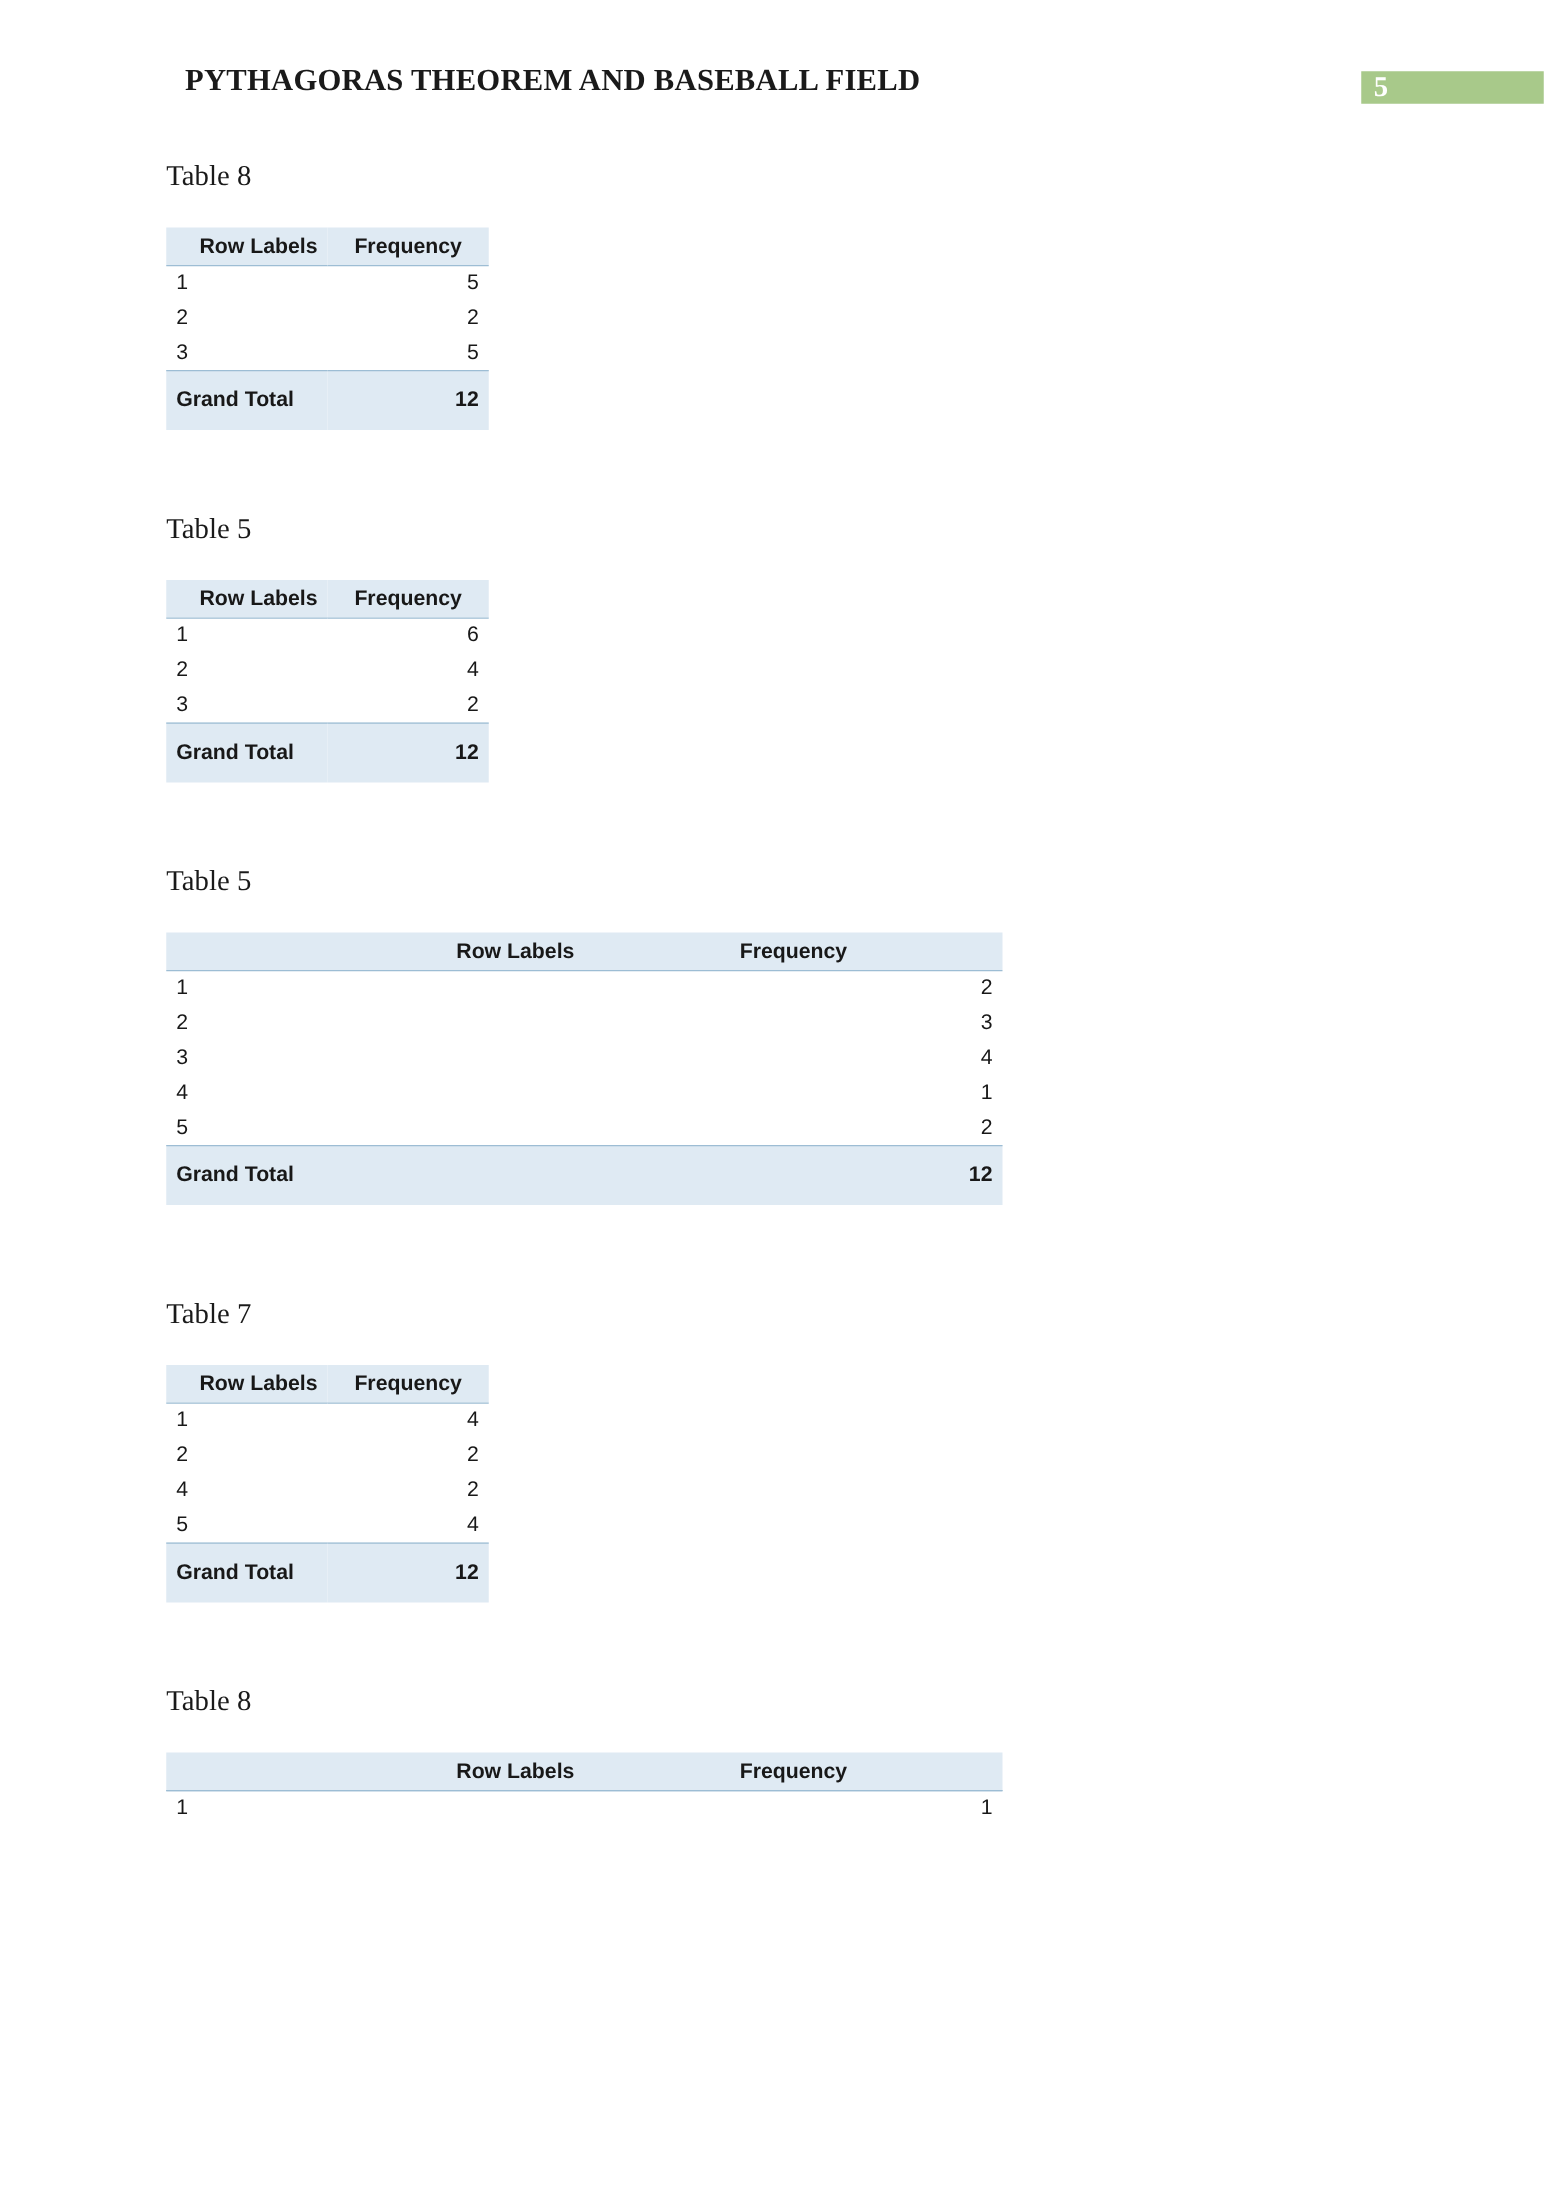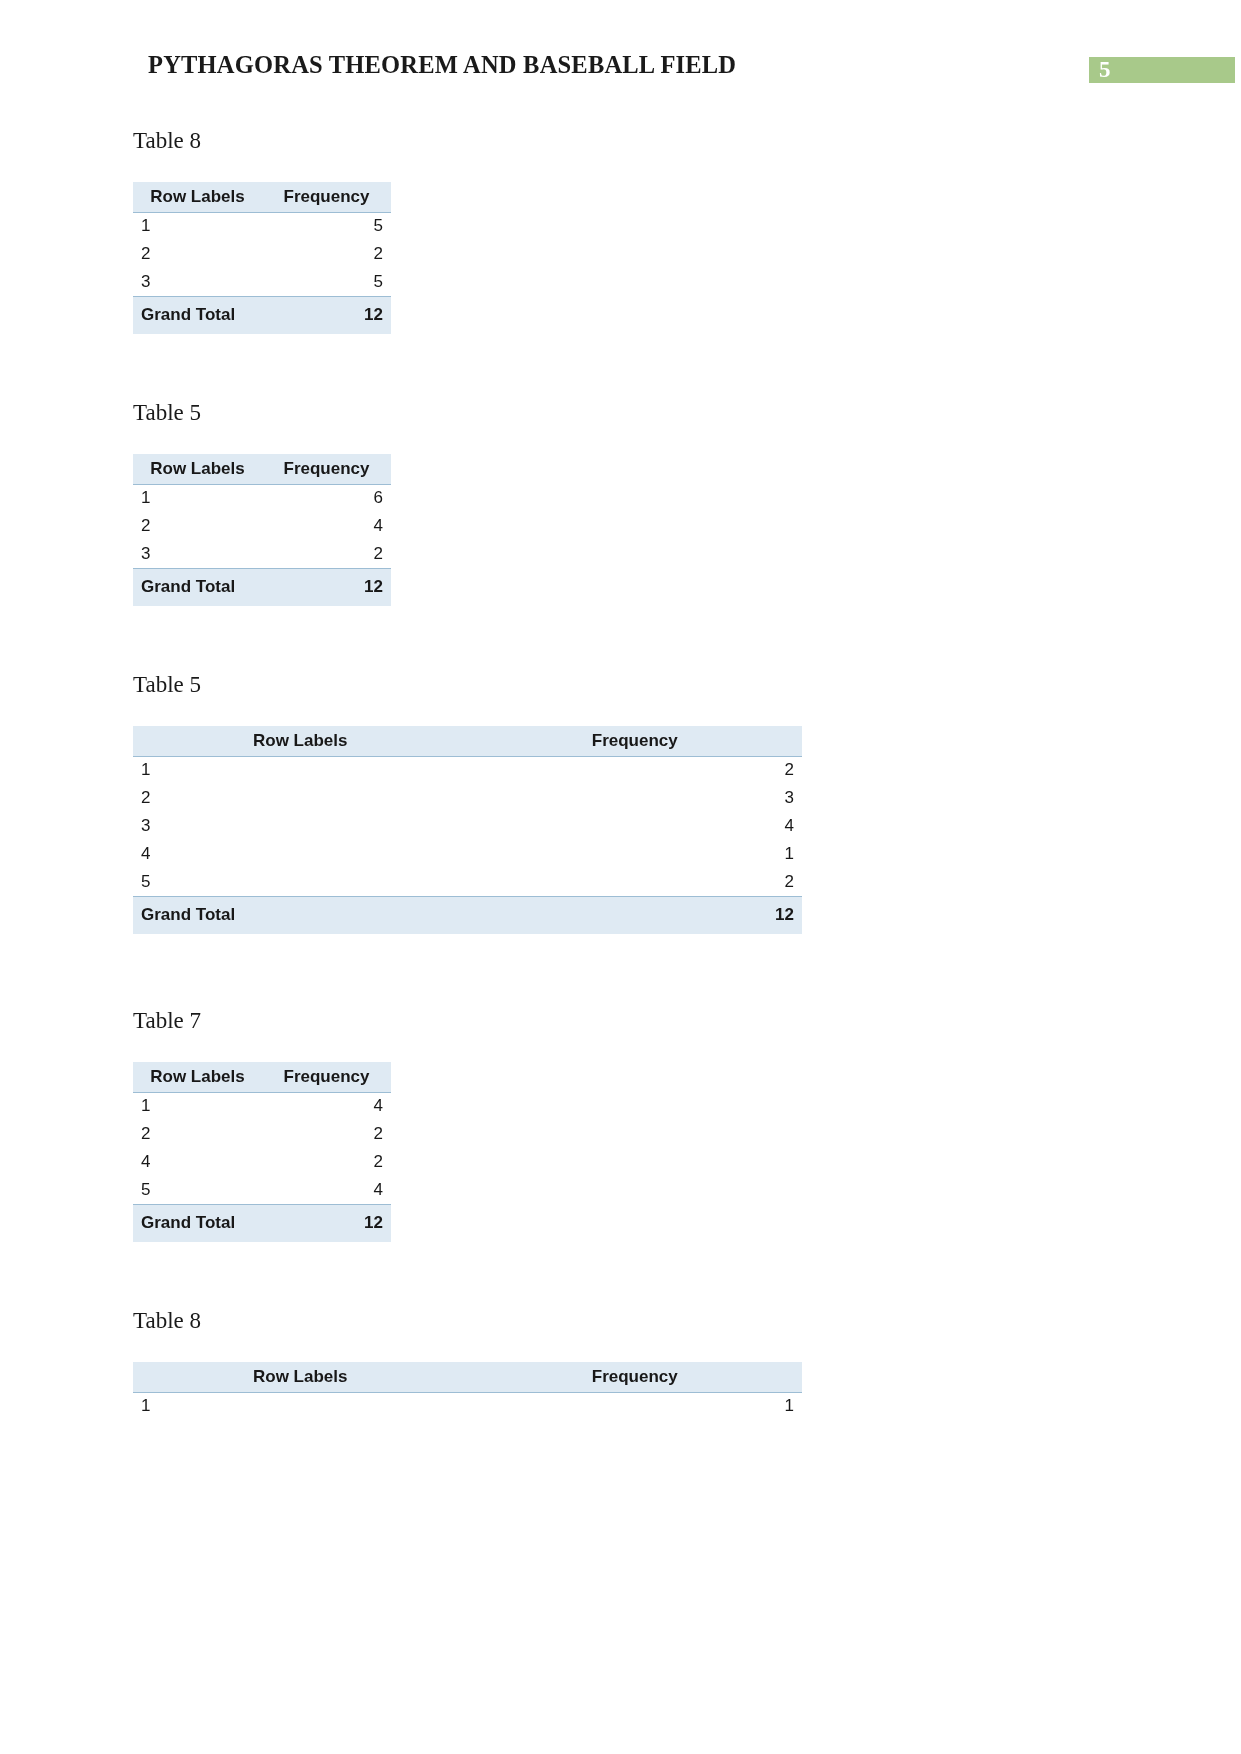--- a/index.html
+++ b/index.html
@@ -90,31 +90,31 @@
     border: none;
   }
 
   table.pivot thead th {
     background: #dfeaf3;
     font-weight: bold;
     font-size: 17px;
     border-bottom: 1px solid #9dbdd4;
     height: 30px;
   }
-  table.pivot thead th.col-label { text-align: center; }
+  table.pivot thead th.col-label { text-align: right; }
   table.pivot thead th.col-value { text-align: center; }
 
   table.pivot tbody td.cell-label { text-align: left; }
   table.pivot tbody td.cell-value { text-align: right; }
 
   table.pivot tr.total-row td {
     background: #dfeaf3;
     font-weight: bold;
     border-top: 1px solid #9dbdd4;
-    height: 38px;
+    height: 48px;
   }
 
   
   .gap-lg { height: 64px; }
   .gap-xl { height: 72px; }
 </style>
 </head>
 <body>
 
 <div class="page-header">

